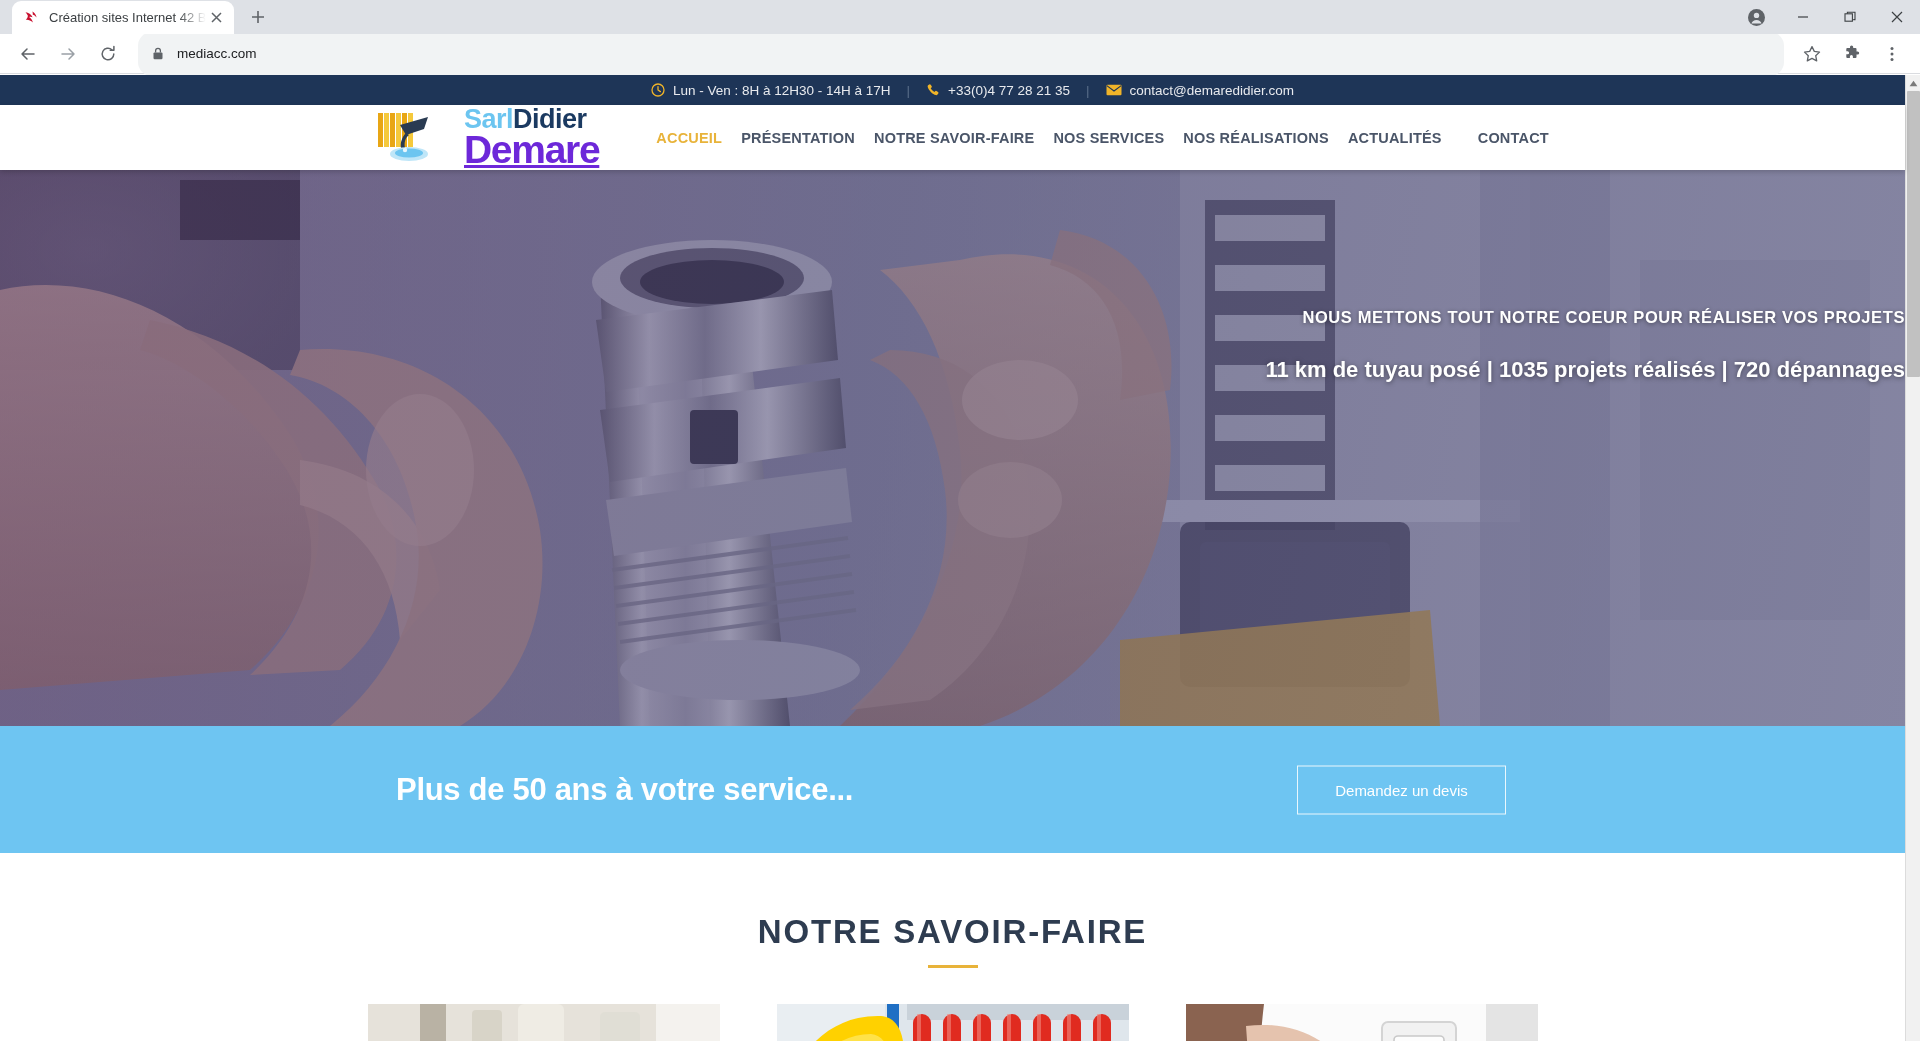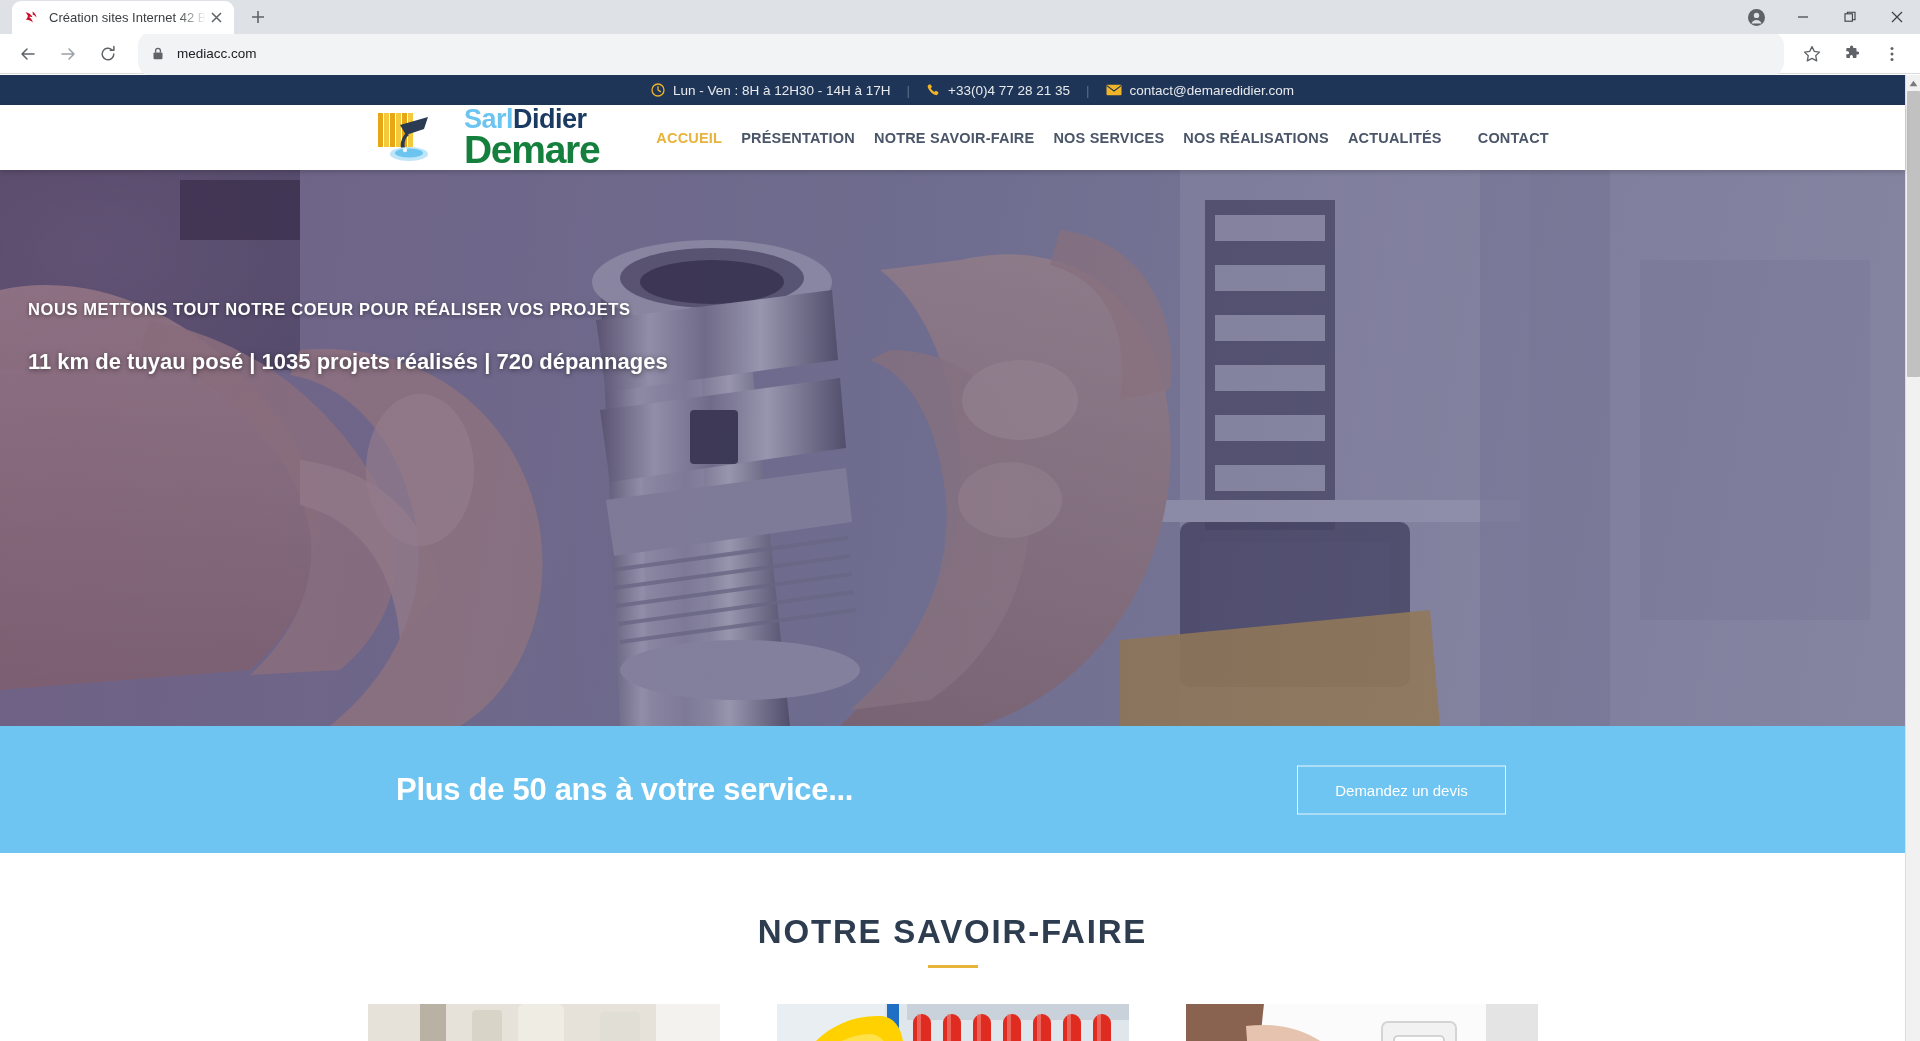--- a/index.html
+++ b/index.html
@@ -106,21 +106,21 @@
     display: flex; align-items: center;
     box-shadow: 0 2px 5px rgba(0,0,0,.18);
     position: relative; z-index: 5;
   }
   .logo { margin-left: 372px; display: flex; align-items: center; }
   .logo-mark { width: 86px; height: 62px; margin-right: 6px; }
   .logo-text { line-height: 1; }
   .logo-l1 { font-size: 27px; font-weight: 700; letter-spacing: -0.5px; }
   .logo-l1 .sarl { color: #6cc5f0; }
   .logo-l1 .didier { color: #1b3a61; }
-  .logo-l2 { font-size: 39px; font-weight: 800; color: #15803d; letter-spacing: -1.3px; margin-top: -3px;}
+  .logo-l2 { font-size: 39px; font-weight: 800; color: #6d28d9; letter-spacing: -1.3px; margin-top: -3px; text-decoration: underline;}
 
   .nav { display: flex; align-items: center; margin-left: 57px; }
   .nav-item {
     font-size: 14.5px; font-weight: 600;
     color: #4a5568; letter-spacing: .2px;
     margin-right: 19px; white-space: nowrap;
   }
   .nav-item.active { color: #e8b33a; }
   .nav-item:last-child { margin-right: 0; margin-left: 17px; }
 
@@ -129,22 +129,22 @@
     height: 556px; position: relative; overflow: hidden;
     background: #5c5c78;
   }
   .hero-photo { position: absolute; inset: 0; }
   .hero-photo svg { width: 100%; height: 100%; display: block; }
   .hero-tint {
     position: absolute; inset: 0;
     background: linear-gradient(100deg, rgba(86,60,104,.55) 0%, rgba(70,66,110,.52) 45%, rgba(92,92,130,.5) 100%);
   }
   .hero-content {
-    position: absolute; left: 0; right: 0; top: 130px;
-    text-align: left; color: #fff; padding-left: 28px;
+    position: absolute; left: 0; right: 0; top: 138px;
+    text-align: right; color: #fff; padding-left: 28px;
   }
   .hero-kicker {
     font-size: 16.5px; font-weight: 700; letter-spacing: .6px;
     text-shadow: 0 1px 4px rgba(0,0,0,.45);
   }
   .hero-title {
     font-size: 72px; font-weight: 800; color: #f0b429;
     margin-top: 25px; letter-spacing: -0.5px;
     text-shadow: 0 2px 8px rgba(0,0,0,.35);
   }

